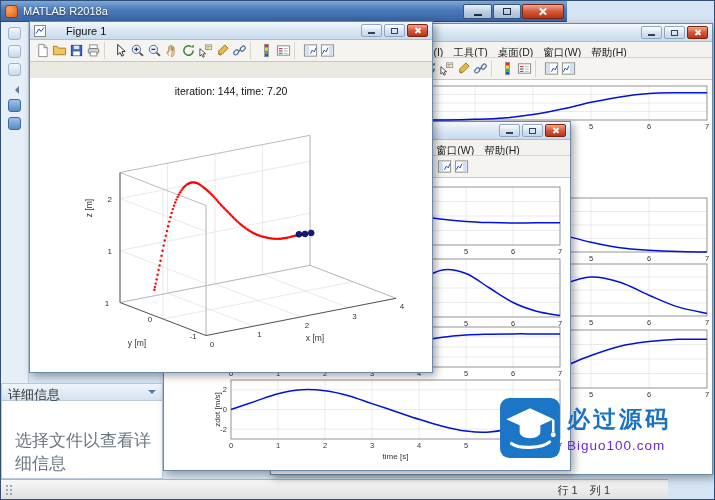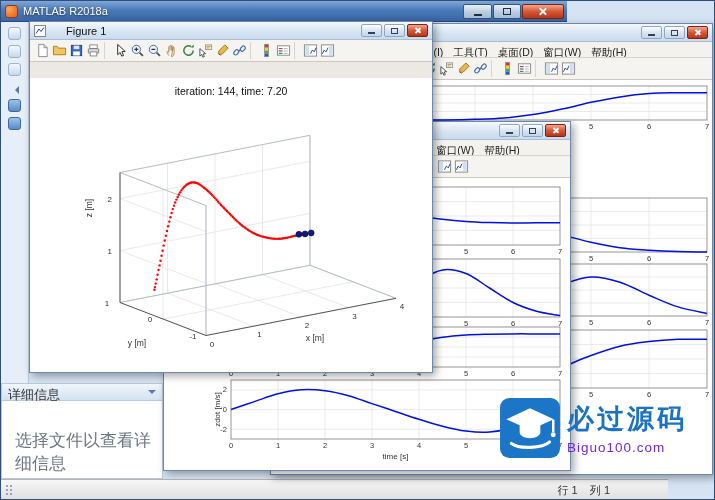--- a/index.html
+++ b/index.html
@@ -72,21 +72,21 @@
   .tbi { display:inline-block; width:17px; height:17px; vertical-align:top; }
   .tbi svg { width:15px; height:15px; margin:1px; }
   .tbi.sep { margin-right:7px; border-right:1px solid #d8d4cc; padding-right:3px; width:20px; }
   .fig-body { position:absolute; left:0; right:0; bottom:0; background:#fff; overflow:hidden; }
   #fig1 .fig-body { top:56px; } #fig2 .fig-body { top:56px; } #fig3 .fig-body { top:56px; }
 
   
   .watermark { position:absolute; left:498px; top:392px; width:200px; height:70px;
     z-index:50; display:flex; align-items:center; }
   .wm-text { margin-left:6px; }
-  .wm-title { font-size:27px; font-weight:bold; color:#1a72c2; letter-spacing:3px; }
+  .wm-title { font-size:23px; font-weight:bold; color:#1a72c2; letter-spacing:3px; }
   .wm-domain { font-size:13.5px; color:#6d28d9; margin-top:3px; letter-spacing:1px; }
 </style>
 </head>
 <body>
 
 <div class="screen">
 
   <div class="main-titlebar">
     <span class="app-icon"></span>
     <span class="main-title">MATLAB R2018a</span>

